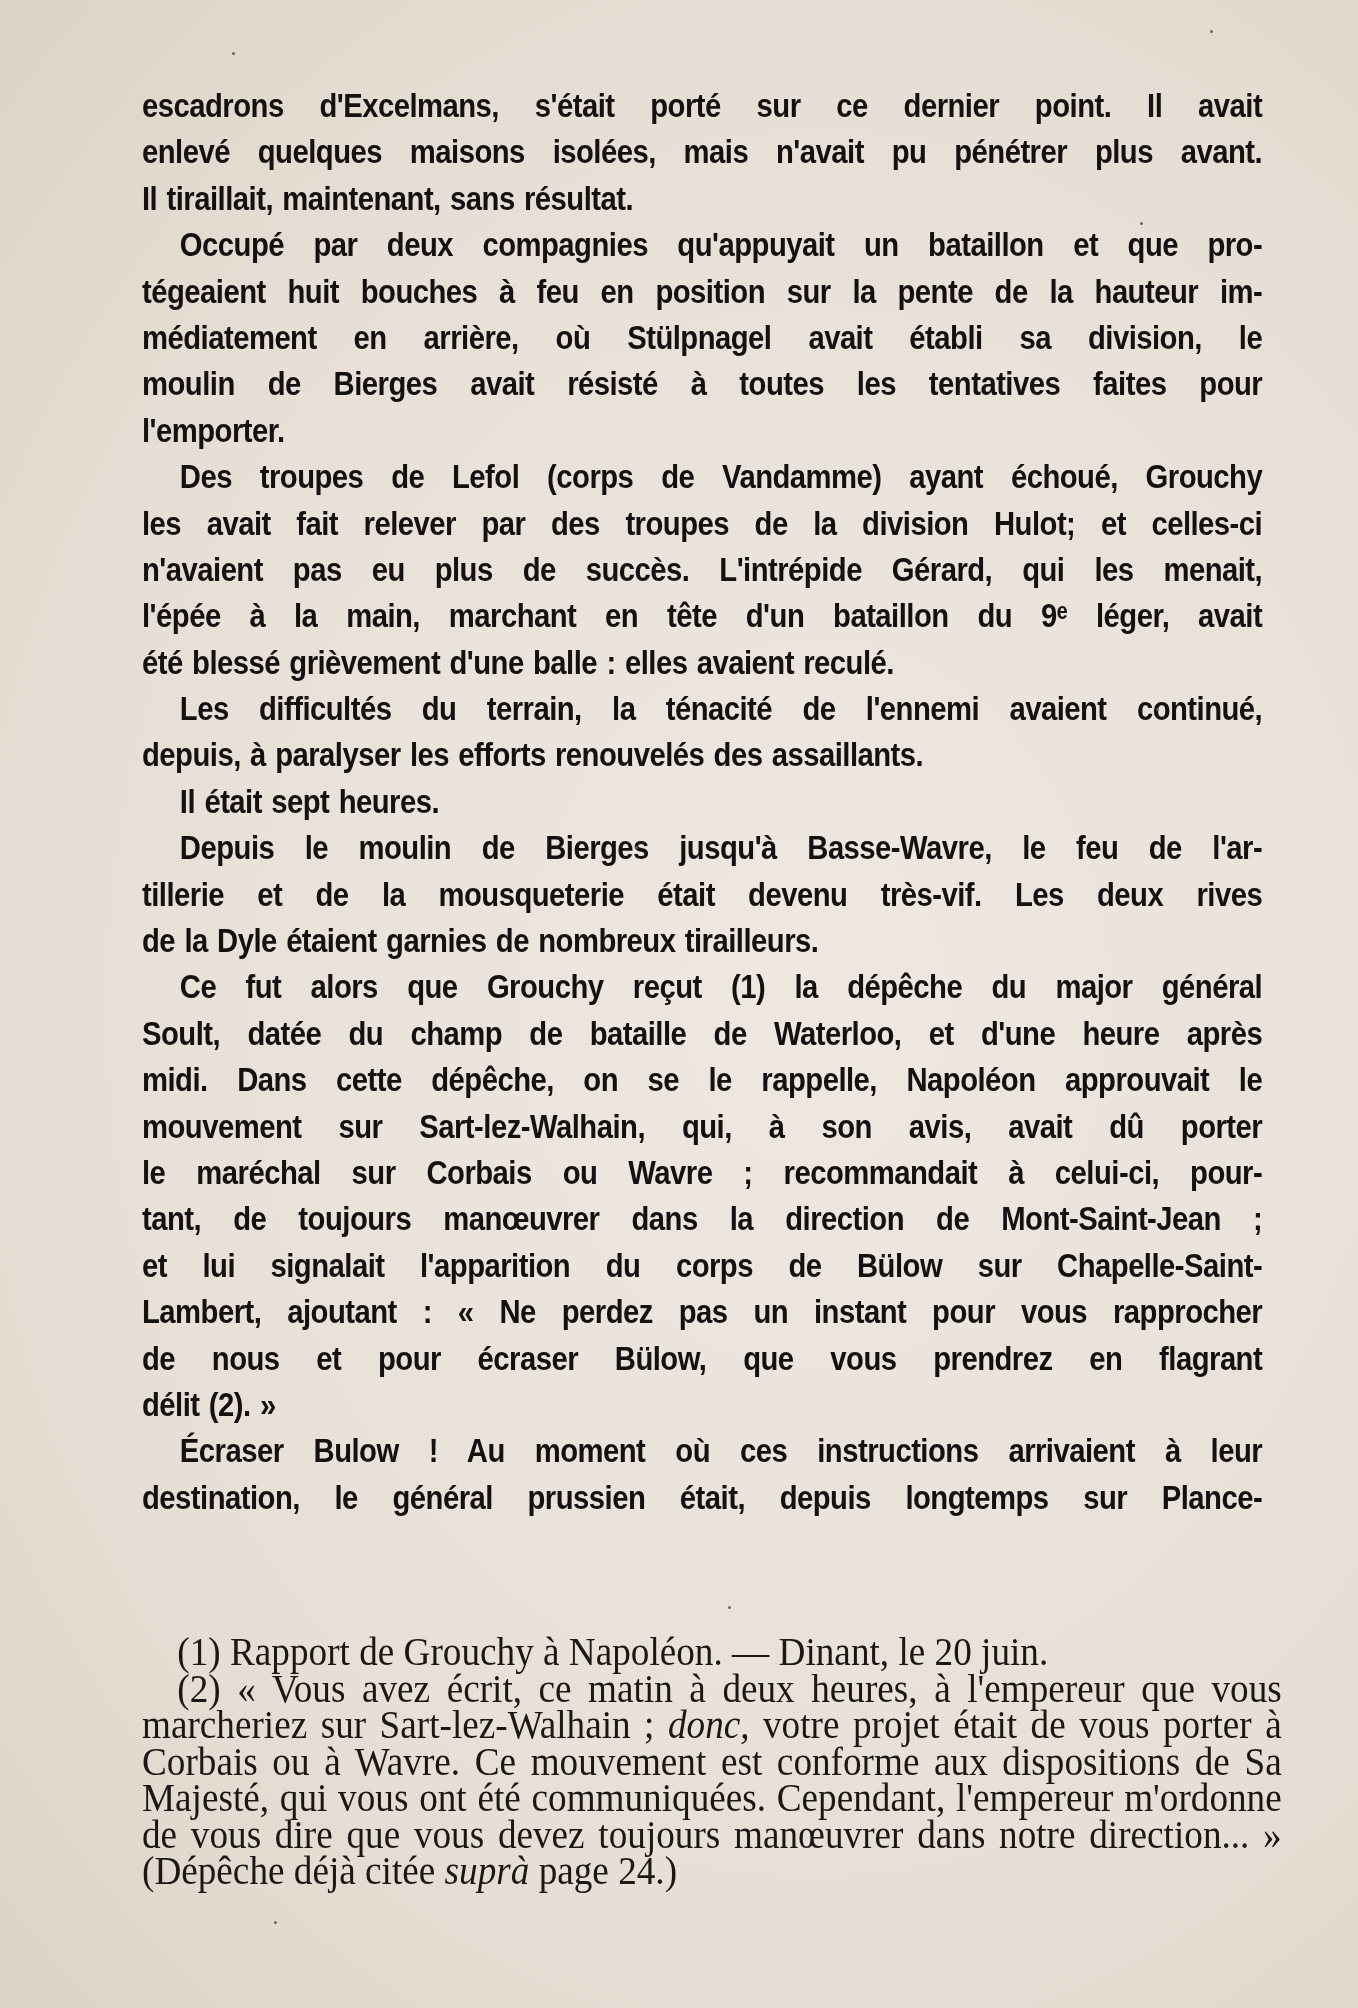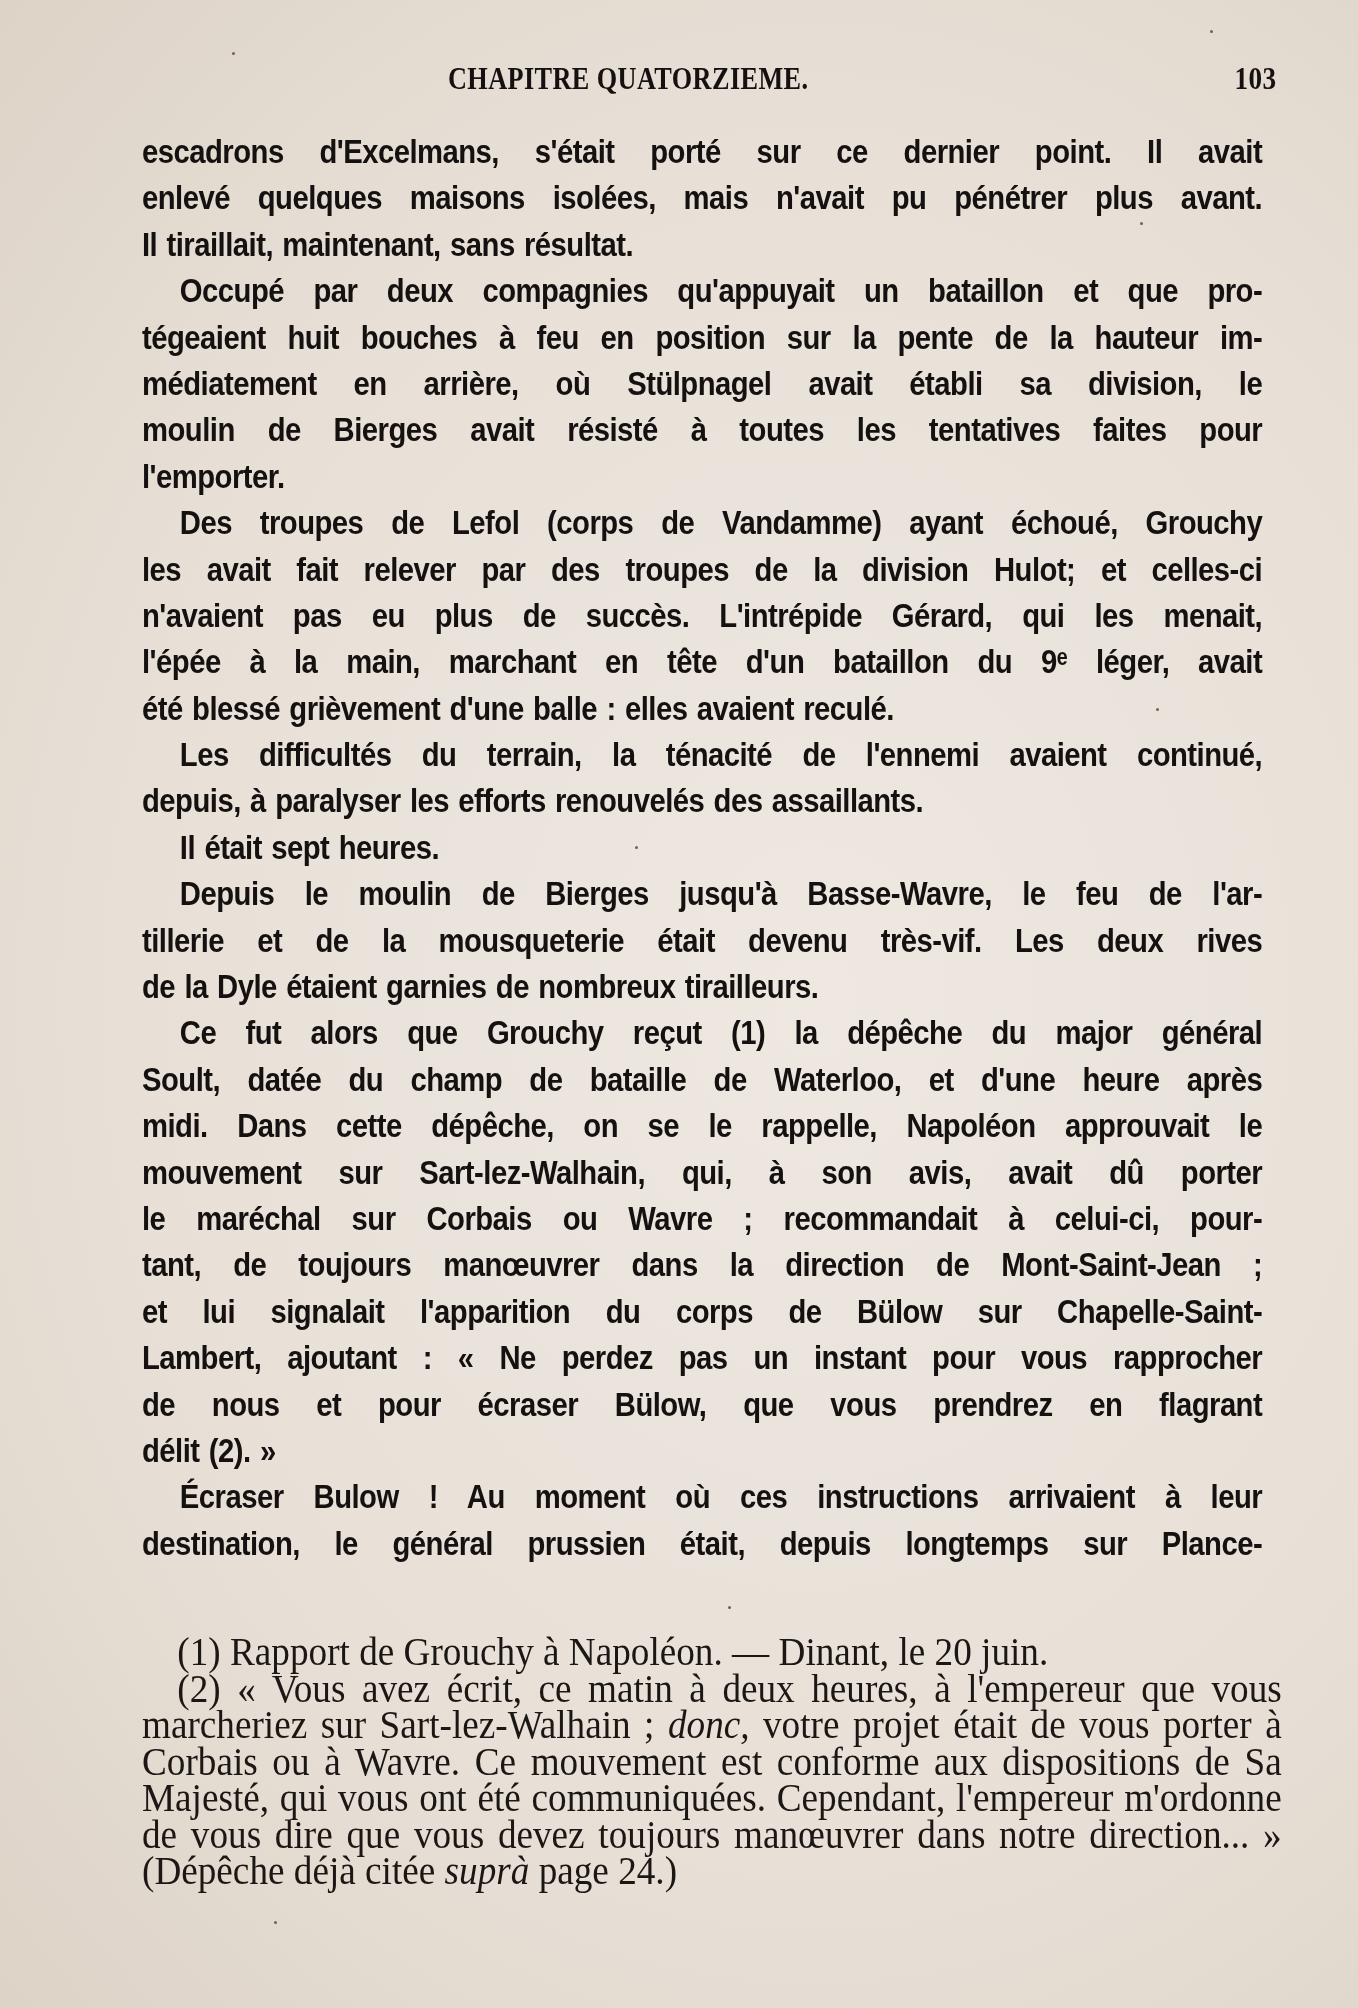--- a/index.html
+++ b/index.html
@@ -91,24 +91,20 @@
     position: absolute;
     width: 3px; height: 3px;
     border-radius: 50%;
     background: #6d6258;
   }
 </style>
 </head>
 <body>
 
 <div class="page">
-  <div class="running-head">
-    <span class="title">CHAPITRE QUATORZIEME.</span>
-    <span class="folio">103</span>
-  </div>
 
   <div class="body-text" id="body-text">
       <span class="line">escadrons d'Excelmans, s'était porté sur ce dernier point. Il avait</span>
       <span class="line">enlevé quelques maisons isolées, mais n'avait pu pénétrer plus avant.</span>
       <span class="line last">Il tiraillait, maintenant, sans résultat.</span>
       <span class="line indent">Occupé par deux compagnies qu'appuyait un bataillon et que pro-</span>
       <span class="line">tégeaient huit bouches à feu en position sur la pente de la hauteur im-</span>
       <span class="line">médiatement en arrière, où Stülpnagel avait établi sa division, le</span>
       <span class="line">moulin de Bierges avait résisté à toutes les tentatives faites pour</span>
       <span class="line last">l'emporter.</span>

